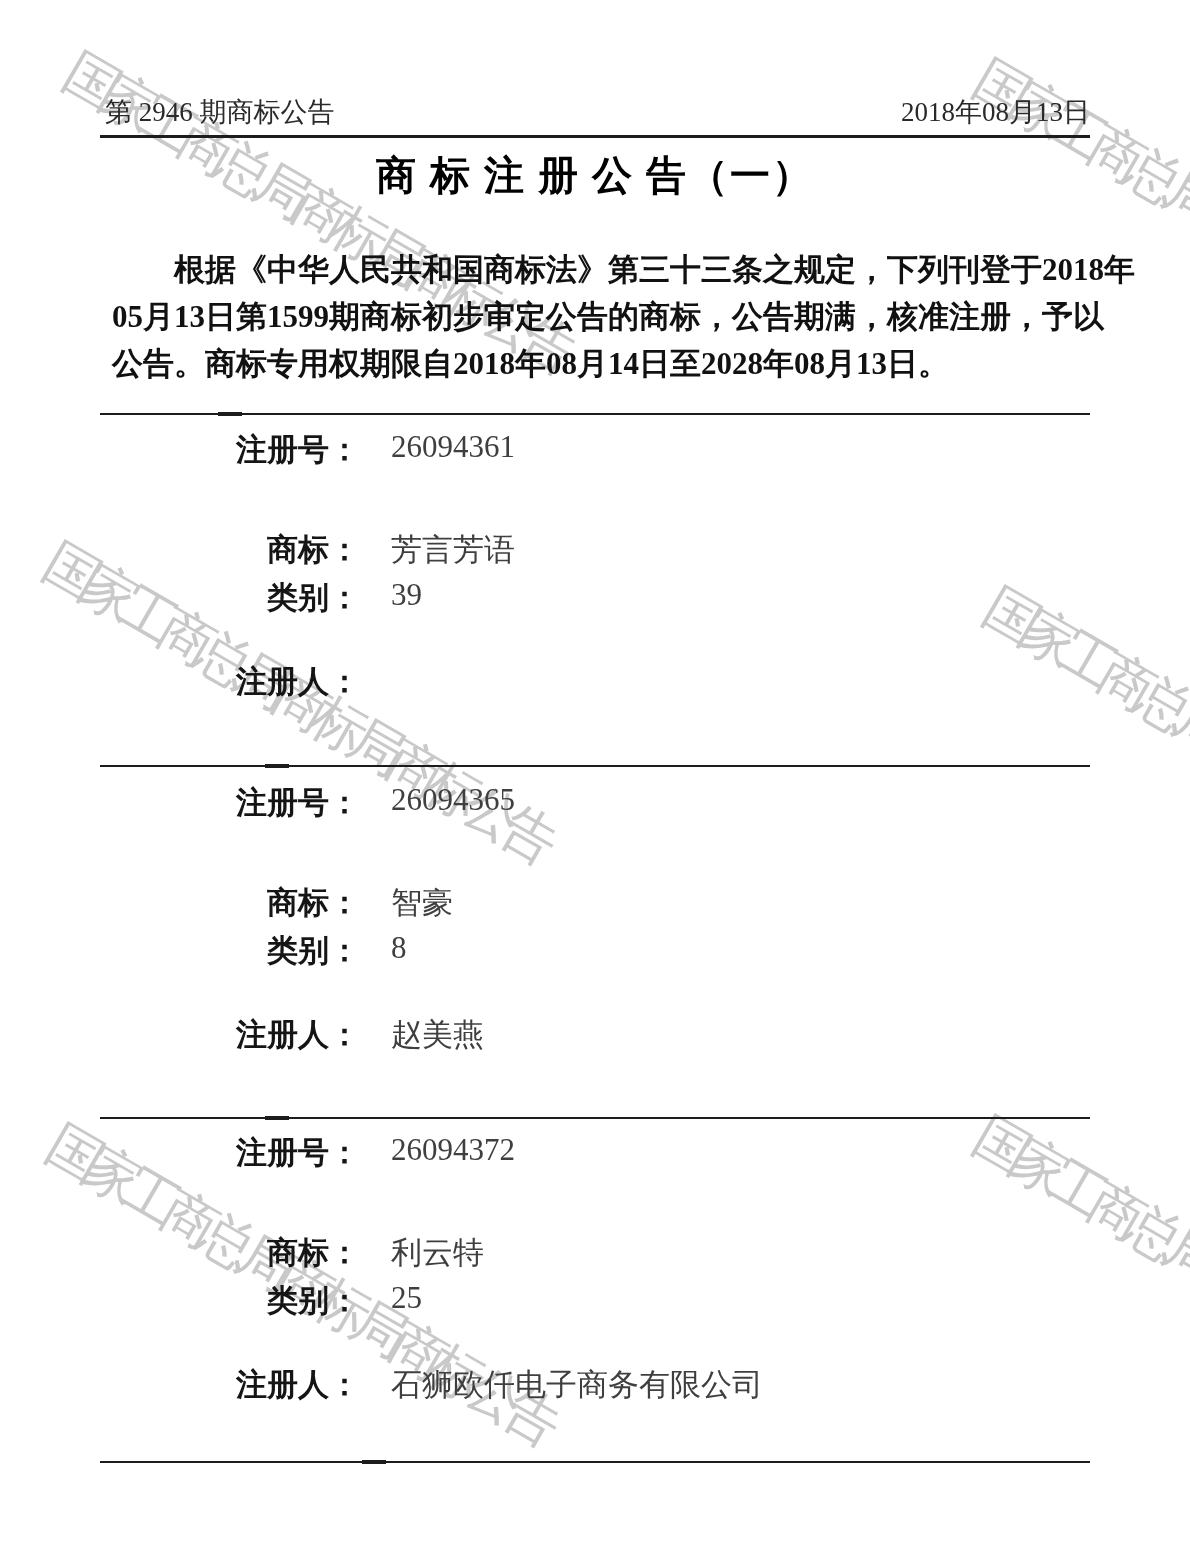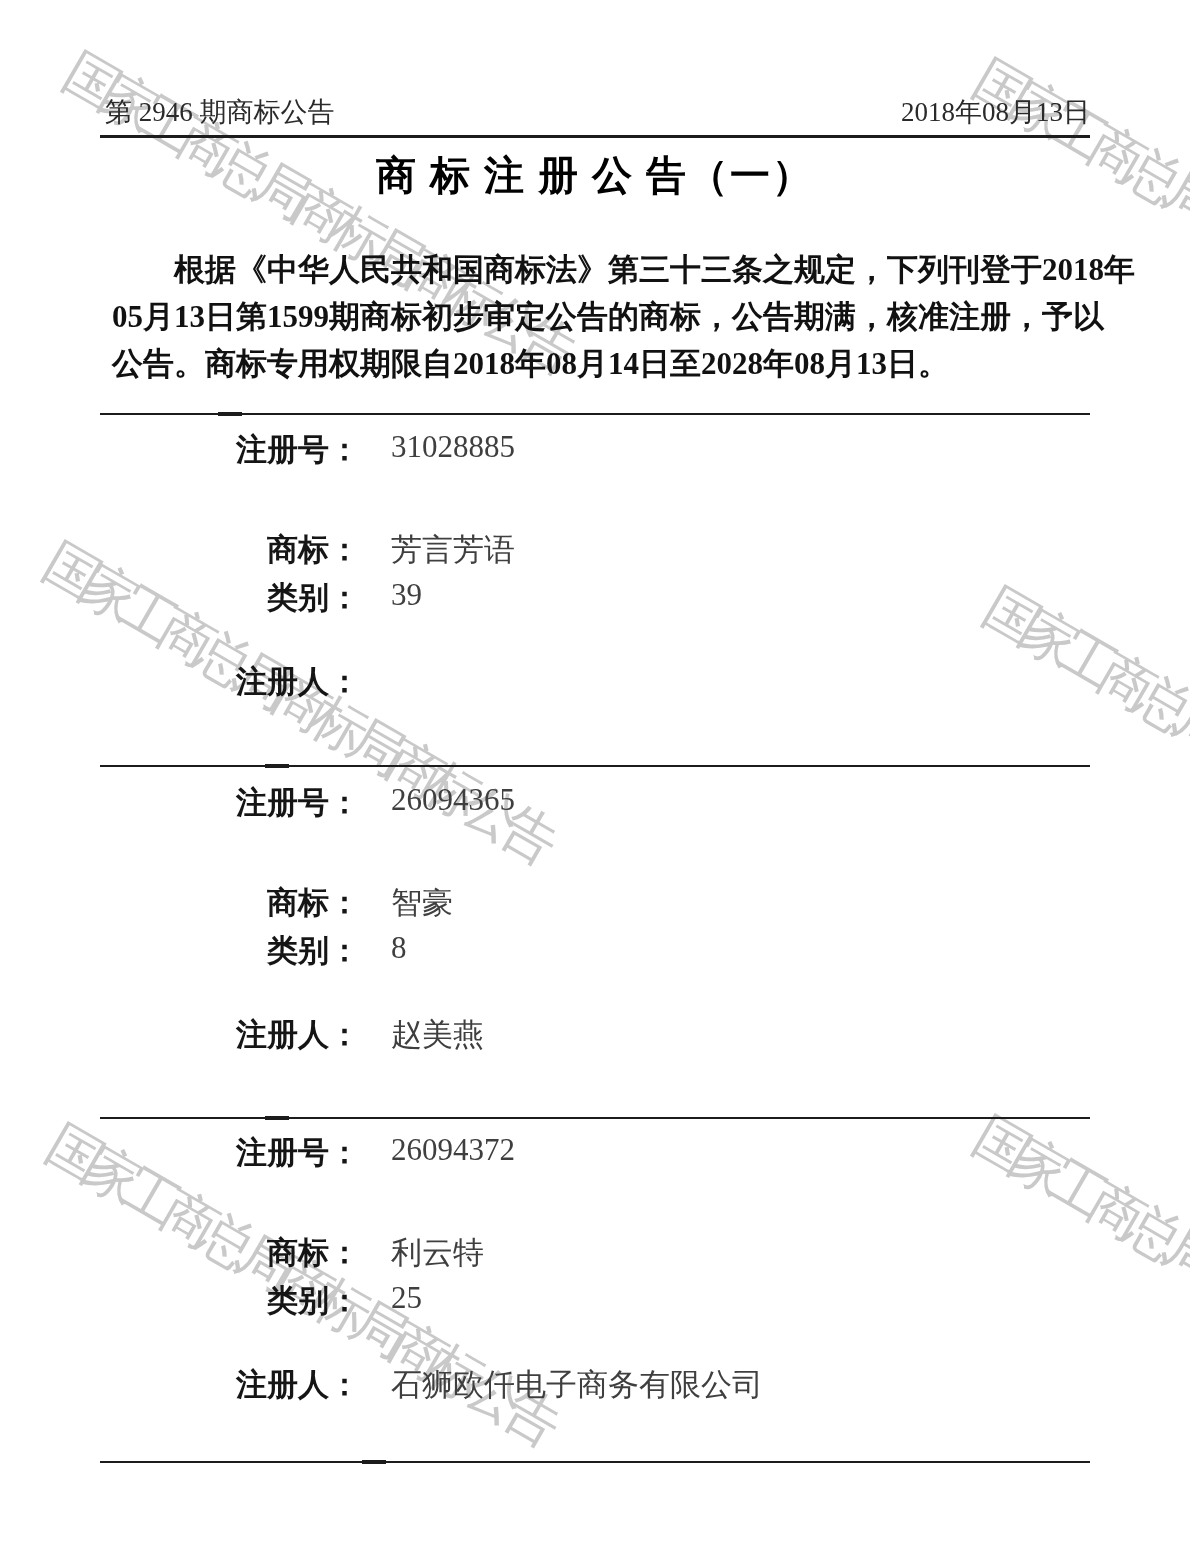--- a/index.html
+++ b/index.html
@@ -121,21 +121,21 @@
   <div class="rule rule-3">
       <span class="notch"></span>
     </div>
   <div class="rule rule-4">
       <span class="notch"></span>
     </div>
 
   <div class="entry entry-1">
     <div class="row r1">
       <span class="lbl">注册号：</span>
-      <span class="val">31028885</span>
+      <span class="val">26094361</span>
     </div>
     <div class="row r2">
       <span class="lbl">商标：</span>
       <span class="val">芳言芳语</span>
     </div>
     <div class="row r3">
       <span class="lbl">类别：</span>
       <span class="val">39</span>
     </div>
     <div class="row r4">

